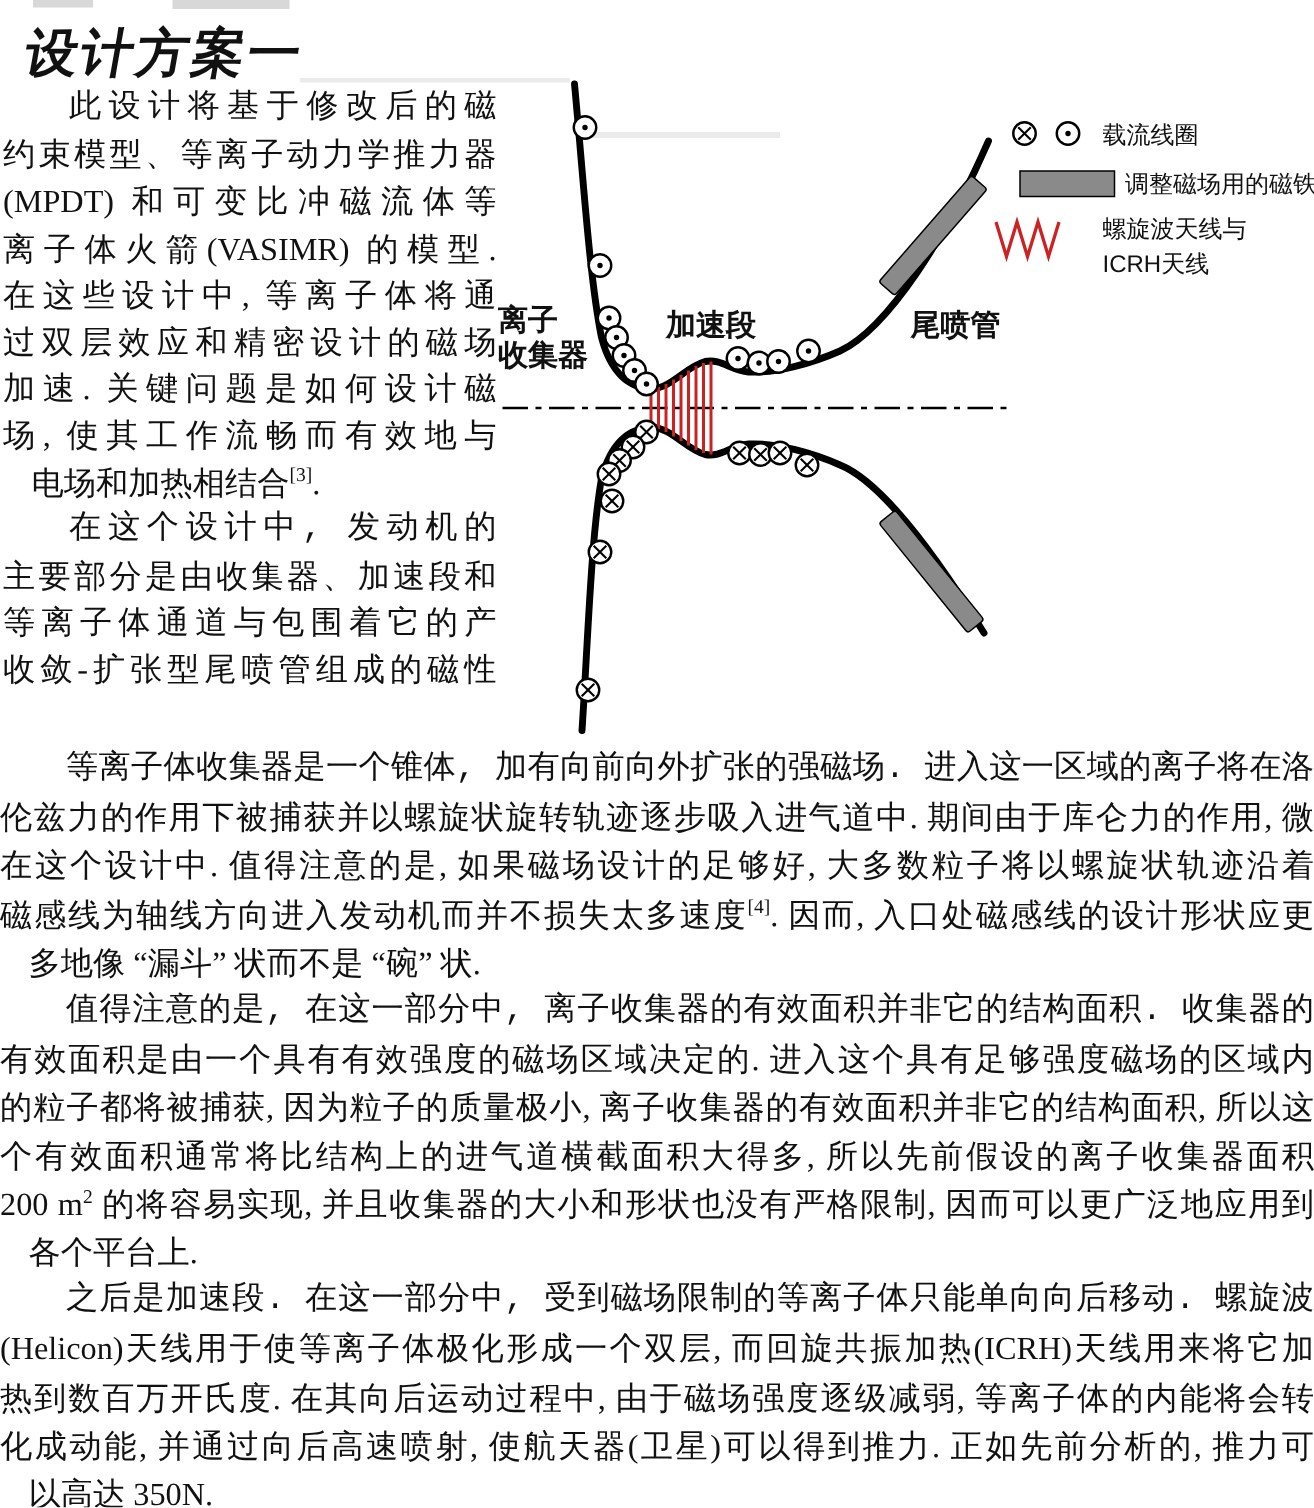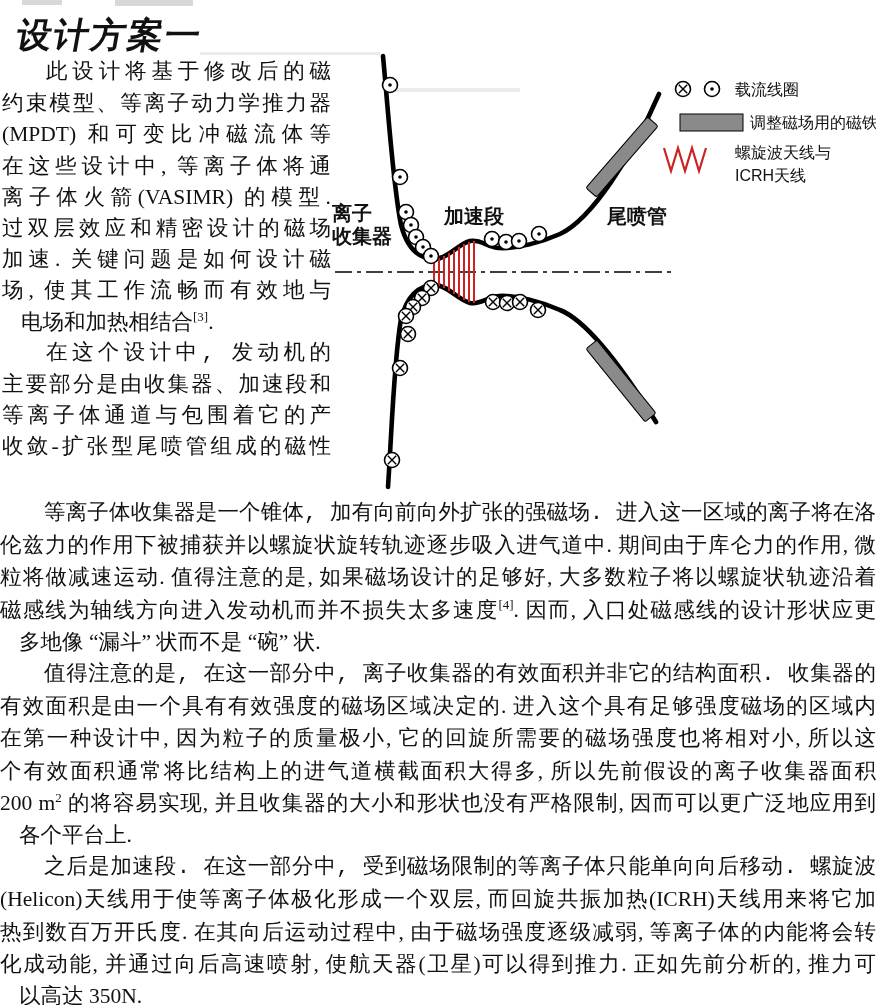--- a/index.html
+++ b/index.html
@@ -50,22 +50,22 @@
   <div class="artifact" style="left:115px;top:0;width:78px;height:6px;"></div>
   <div class="artifact light" style="left:390px;top:88px;width:130px;height:4px;"></div>
   <div class="artifact light" style="left:200px;top:52px;width:180px;height:3px;"></div>
 
   <div id="doc-title">设计方案一</div>
 
   <div id="left-col">
     <div class="ln indent">此设计将基于修改后的磁</div>
     <div class="ln">约束模型、等离子动力学推力器</div>
     <div class="ln">(MPDT) 和可变比冲磁流体等</div>
+    <div class="ln">离子体火箭(VASIMR) 的模型.</div>
     <div class="ln">在这些设计中, 等离子体将通</div>
-    <div class="ln">离子体火箭(VASIMR) 的模型.</div>
     <div class="ln">过双层效应和精密设计的磁场</div>
     <div class="ln">加速. 关键问题是如何设计磁</div>
     <div class="ln">场, 使其工作流畅而有效地与</div>
     <div class="ln endline"><span>电场和加热相结合</span><sup class="ref">[3]</sup><span>.</span></div>
     <div class="ln indent">在这个设计中, 发动机的</div>
     <div class="ln">主要部分是由收集器、加速段和</div>
     <div class="ln">等离子体通道与包围着它的产</div>
     <div class="ln">收敛-扩张型尾喷管组成的磁性</div>
   </div>
 
@@ -154,27 +154,27 @@
         <polyline points="334,98 341,121 348,98 355,121 362,98 369,121 376,98" fill="none" stroke="#cc2222" stroke-width="2.2"></polyline>
         <text class="legend" x="405" y="108">螺旋波天线与</text>
         <text class="legend" x="405" y="131">ICRH天线</text>
       </g>
     </g>
   </svg>
 
   <div id="body-paras">
     <div class="ln indent">等离子体收集器是一个锥体, 加有向前向外扩张的强磁场. 进入这一区域的离子将在洛</div>
     <div class="ln">伦兹力的作用下被捕获并以螺旋状旋转轨迹逐步吸入进气道中. 期间由于库仑力的作用, 微</div>
-    <div class="ln">粒将做减速运动. 值得注意的是, 如果磁场设计的足够好, 大多数粒子将以螺旋状轨迹沿着</div>
+    <div class="ln">在这个设计中. 值得注意的是, 如果磁场设计的足够好, 大多数粒子将以螺旋状轨迹沿着</div>
     <div class="ln"><span>磁感线为轴线方向进入发动机而并不损失太多速度</span><sup class="ref">[4]</sup><span>. 因而, 入口处磁感线的设计形状应更</span></div>
     <div class="ln endline">多地像 “漏斗” 状而不是 “碗” 状.</div>
 
     <div class="ln indent">值得注意的是, 在这一部分中, 离子收集器的有效面积并非它的结构面积. 收集器的</div>
     <div class="ln">有效面积是由一个具有有效强度的磁场区域决定的. 进入这个具有足够强度磁场的区域内</div>
-    <div class="ln">在第一种设计中, 因为粒子的质量极小, 它的回旋所需要的磁场强度也将相对小, 所以这</div>
+    <div class="ln">的粒子都将被捕获, 因为粒子的质量极小, 离子收集器的有效面积并非它的结构面积, 所以这</div>
     <div class="ln">个有效面积通常将比结构上的进气道横截面积大得多, 所以先前假设的离子收集器面积</div>
     <div class="ln"><span>200 m</span><sup class="ref">2</sup><span> 的将容易实现, 并且收集器的大小和形状也没有严格限制, 因而可以更广泛地应用到</span></div>
     <div class="ln endline">各个平台上.</div>
 
     <div class="ln indent">之后是加速段. 在这一部分中, 受到磁场限制的等离子体只能单向向后移动. 螺旋波</div>
     <div class="ln">(Helicon)天线用于使等离子体极化形成一个双层, 而回旋共振加热(ICRH)天线用来将它加</div>
     <div class="ln">热到数百万开氏度. 在其向后运动过程中, 由于磁场强度逐级减弱, 等离子体的内能将会转</div>
     <div class="ln">化成动能, 并通过向后高速喷射, 使航天器(卫星)可以得到推力. 正如先前分析的, 推力可</div>
     <div class="ln endline">以高达 350N.</div>
   </div>

